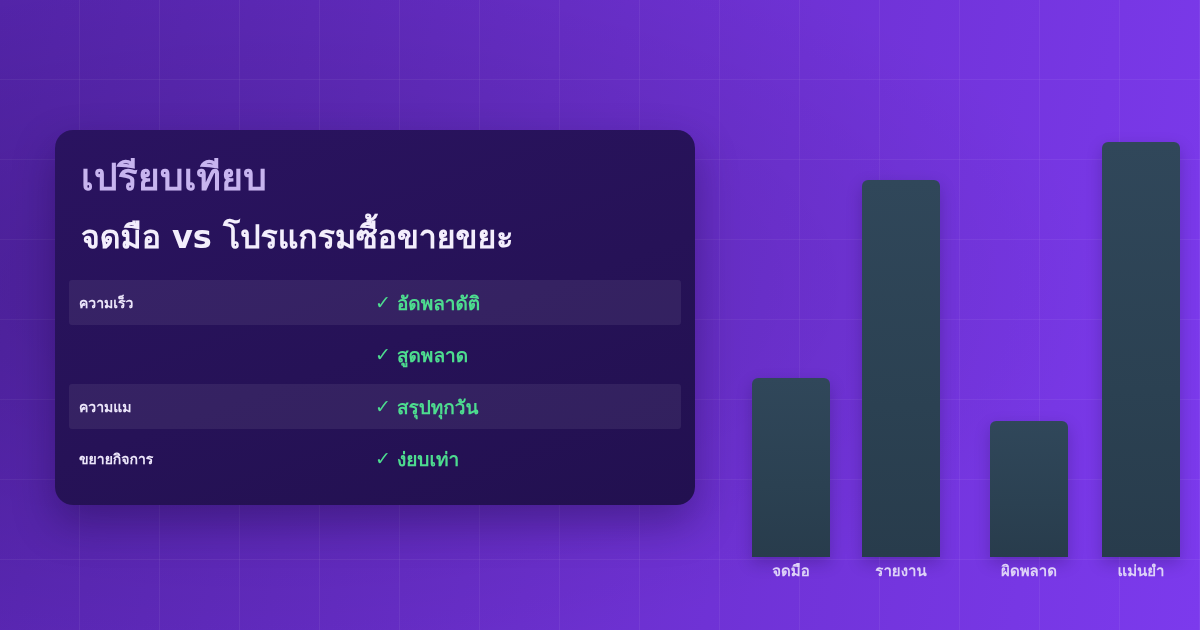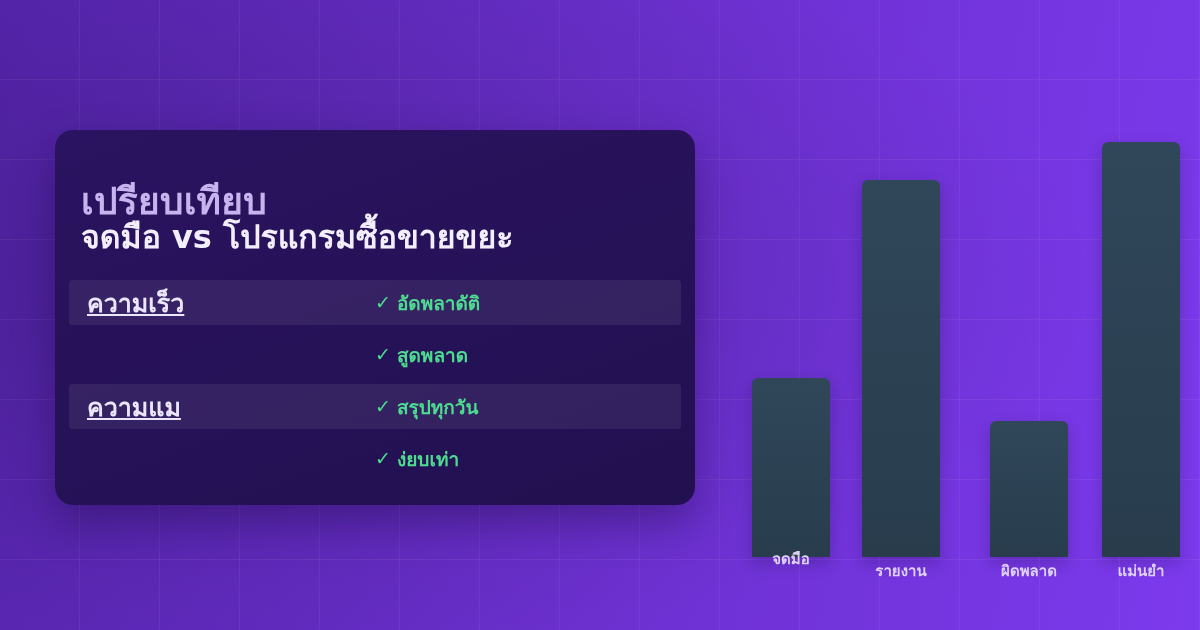--- a/index.html
+++ b/index.html
@@ -58,21 +58,20 @@
   #card-title {
     position: absolute;
     left: 26px;
     top: 28px;
     font-size: 37px;
     font-weight: bold;
     letter-spacing: 0.3px;
     color: #c7b4ef;
     line-height: 1.1;
     white-space: nowrap;
-    margin-top: 24px;
   }
   #card-subtitle {
     position: absolute;
     left: 26px;
     top: 88px;
     font-size: 32px;
     font-weight: bold;
     color: #f3eefc;
     line-height: 1.2;
     white-space: nowrap;
@@ -89,28 +88,27 @@
     height: 45px;
     margin-bottom: 7px;
     border-radius: 3px;
     background: transparent;
   }
   .row.alt {
     background: rgba(255, 255, 255, 0.072);
   }
   .row-label {
     position: absolute;
-    left: 18px;
+    left: 10px;
     top: 50%;
     transform: translateY(-50%);
-    font-size: 25px;
+    font-size: 14px;
     font-weight: bold;
     color: #ece6fa;
     white-space: nowrap;
-    text-decoration: underline;
   }
   .row-value {
     position: absolute;
     left: 306px;
     top: 50%;
     transform: translateY(-50%);
     font-size: 19px;
     font-weight: bold;
     color: #4ddc8f;
     white-space: nowrap;
@@ -185,36 +183,37 @@
 
       <div class="row alt">
         <span class="row-label">ความแม</span>
         <span class="row-value">
           <span class="check">✓</span>
           <span>สรุปทุกวัน</span>
         </span>
       </div>
 
       <div class="row">
+        <span class="row-label">ขยายกิจการ</span>
         <span class="row-value">
           <span class="check">✓</span>
           <span>ง่ยบเท่า</span>
         </span>
       </div>
 
     </div>
   </div>
 
   <div id="chart">
 
     <div class="bar" id="bar-0" style="left: 12px; width: 78px; bottom: 33px; height: 179px;"></div>
     <div class="bar" id="bar-1" style="left: 122px; width: 78px; bottom: 33px; height: 377px;"></div>
     <div class="bar" id="bar-2" style="left: 250px; width: 78px; bottom: 33px; height: 136px;"></div>
     <div class="bar" id="bar-3" style="left: 362px; width: 78px; bottom: 33px; height: 415px;"></div>
 
-    <div class="bar-label" id="barlabel-0" style="left: -4px; bottom: 19px;">จดมือ</div>
+    <div class="bar-label" id="barlabel-0" style="left: -4px; bottom: 7px;">จดมือ</div>
     <div class="bar-label" id="barlabel-1" style="left: 106px; bottom: 7px;">รายงาน</div>
     <div class="bar-label" id="barlabel-2" style="left: 234px; bottom: 7px;">ผิดพลาด</div>
     <div class="bar-label" id="barlabel-3" style="left: 346px; bottom: 7px;">แม่นยำ</div>
 
   </div>
 
 </div>
 
 </body></html>

